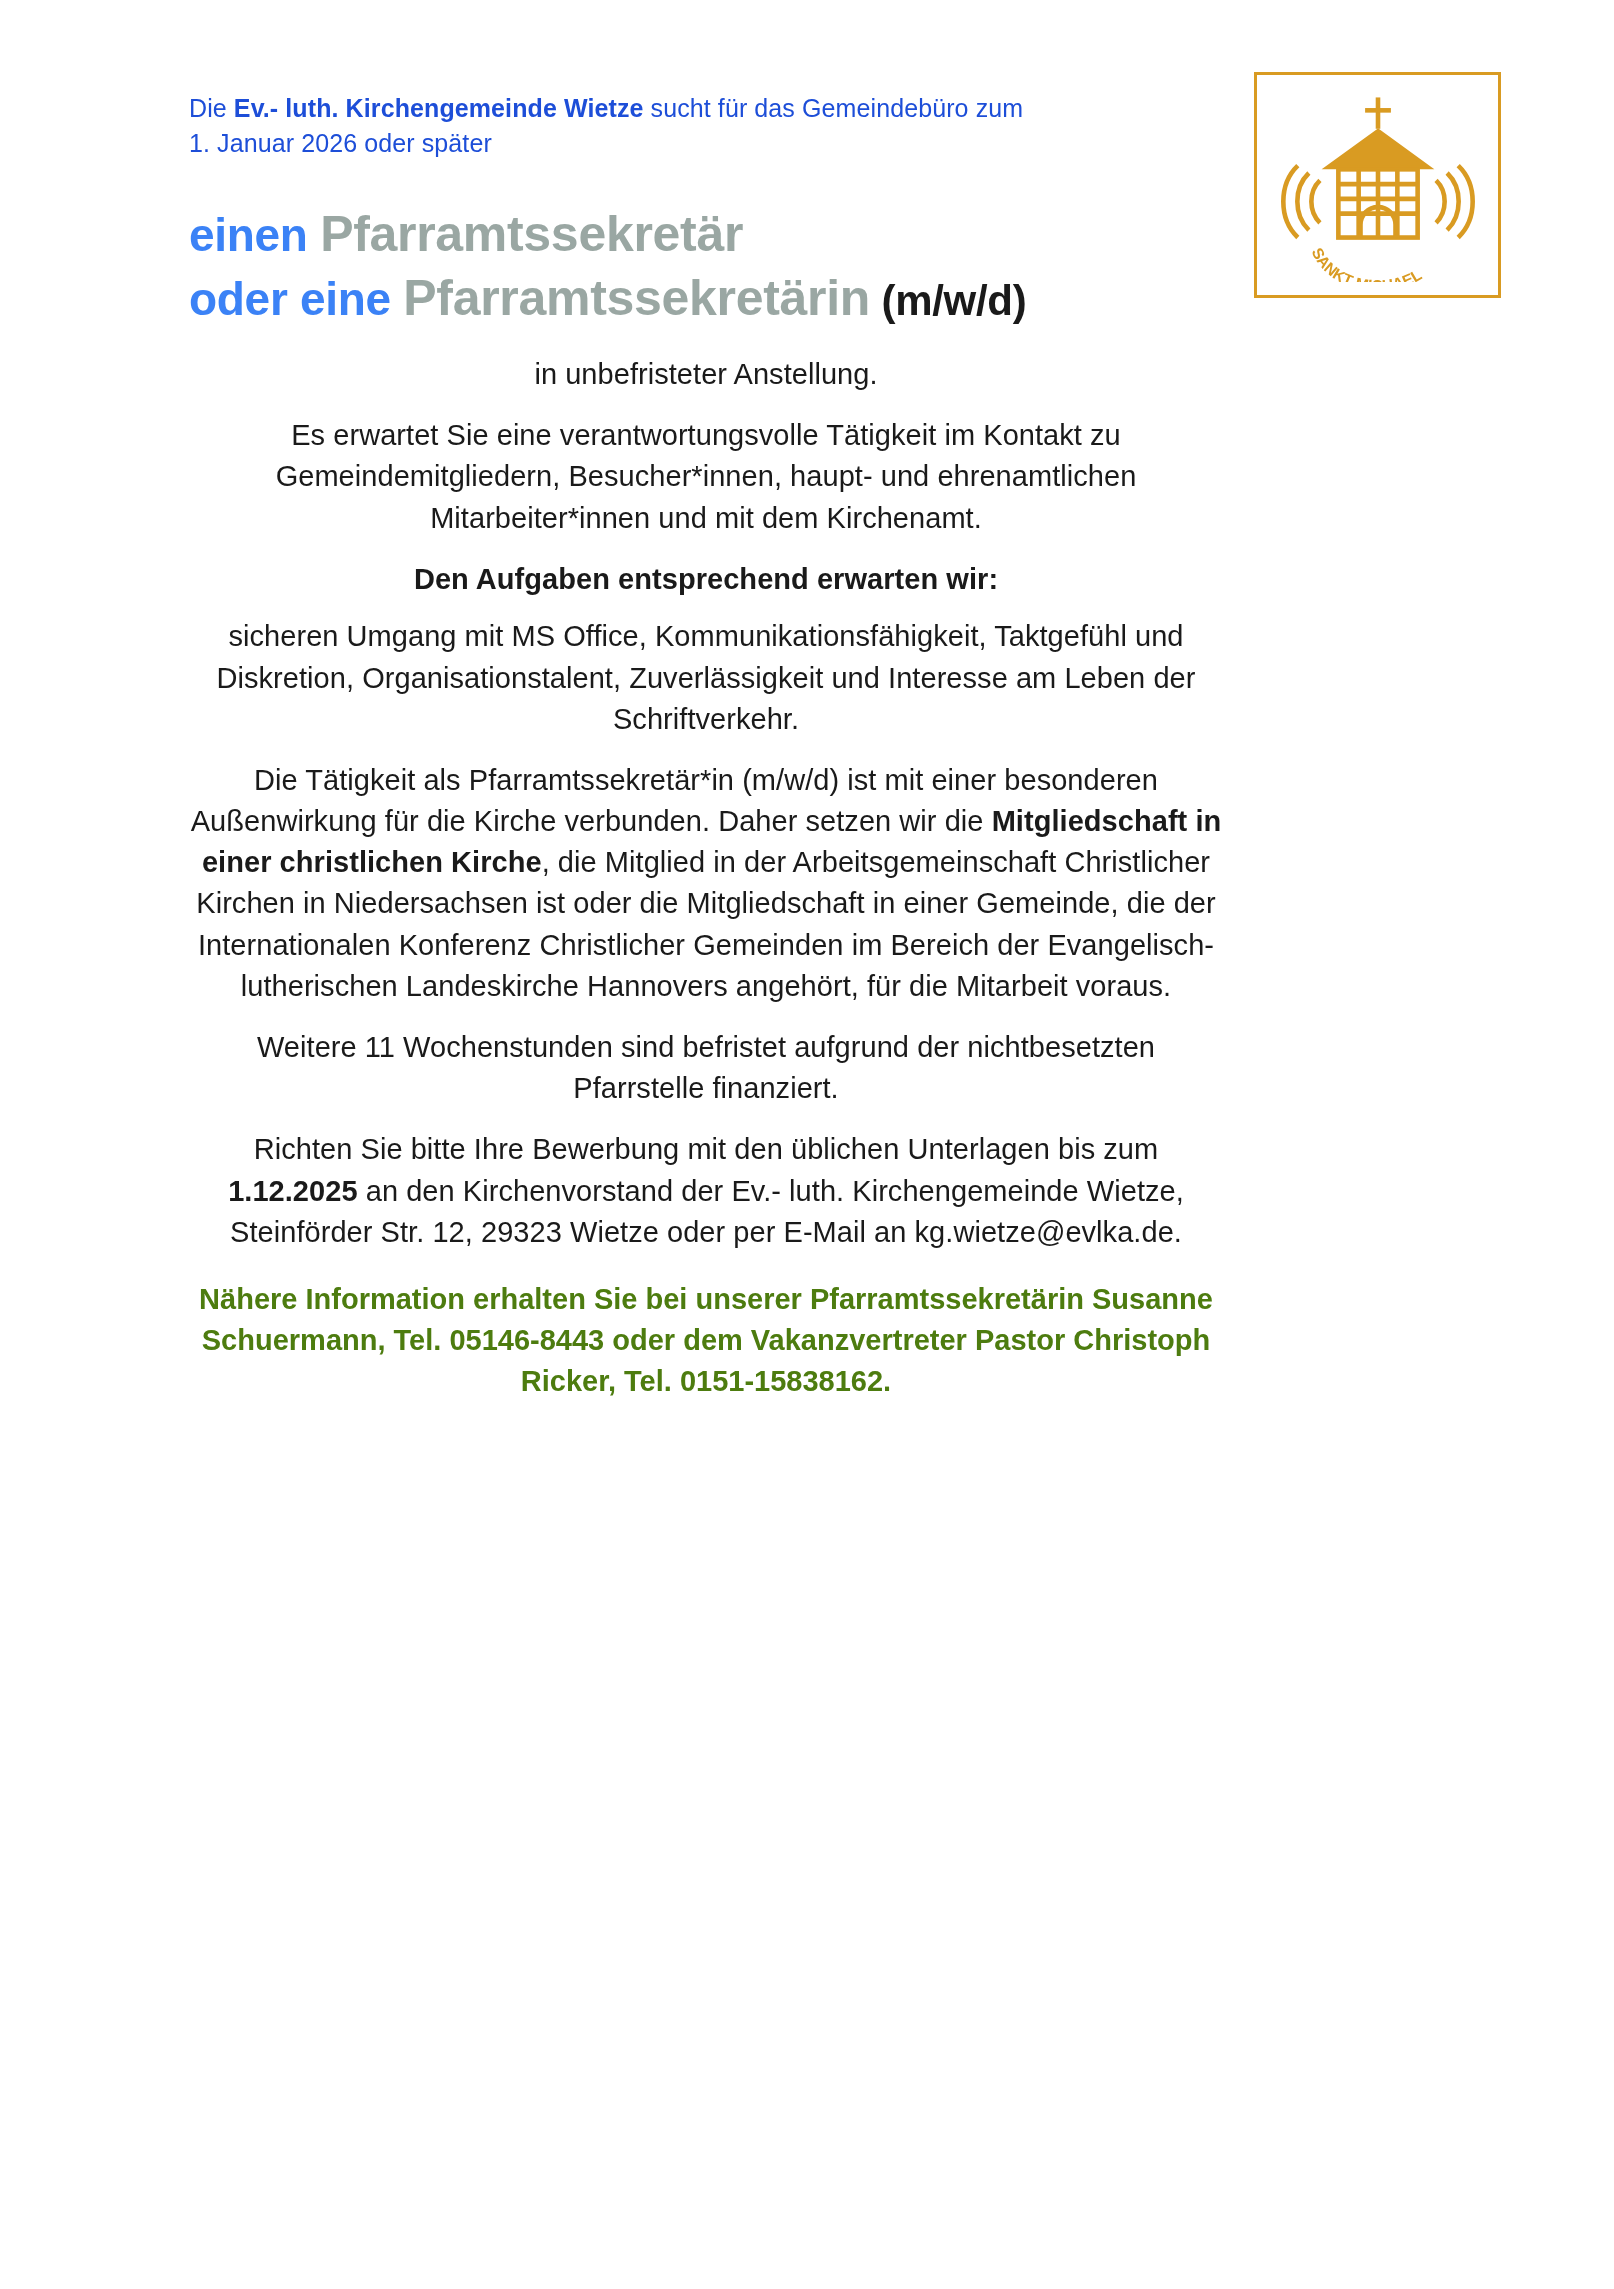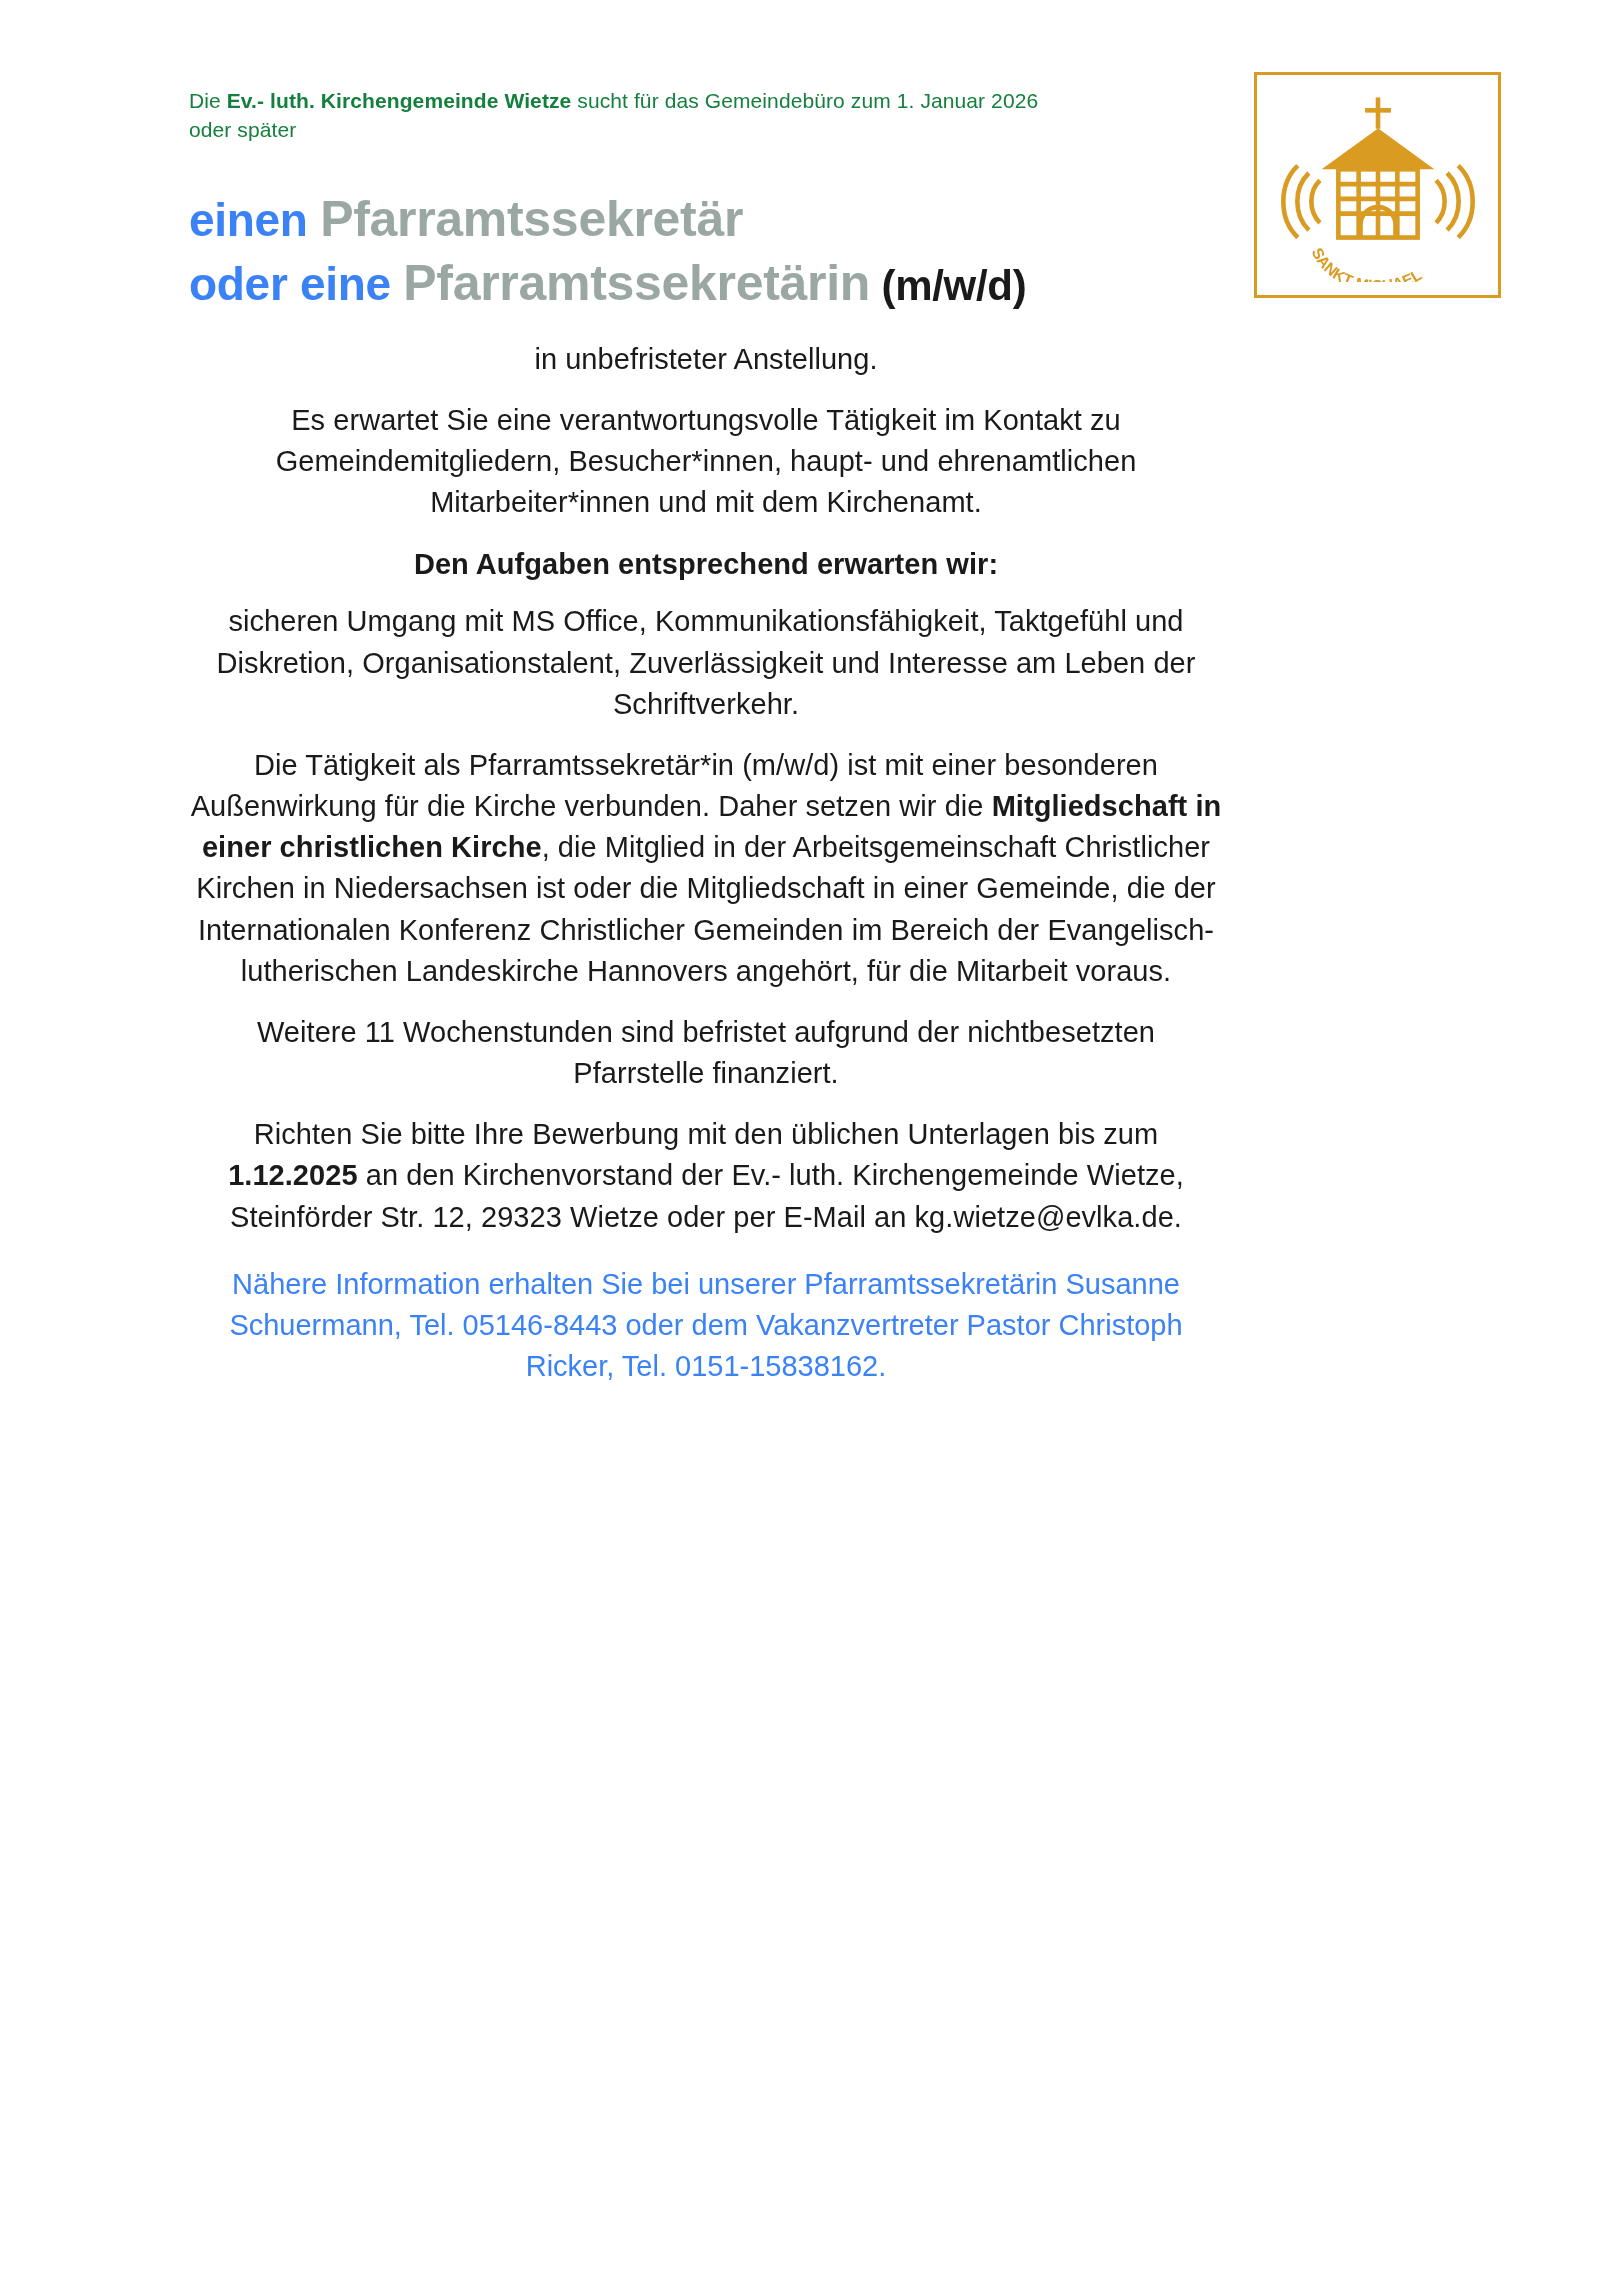--- a/index.html
+++ b/index.html
@@ -37,23 +37,23 @@
     position: absolute;
     inset: 0;
     display: flex;
     align-items: center;
     justify-content: center;
   }
   .logo-svg { display: block; }
 
   
   .intro {
-    font-size: 21px;
+    font-size: 25px;
     line-height: 1.38;
-    color: #15803d;
+    color: #1d4ed8;
     max-width: 858px;
     letter-spacing: 0.1px;
   }
   .intro b { font-weight: 700; }
 
   
   .headline {
     margin-top: 42px;
     margin-bottom: 7.4px;
   }
@@ -79,24 +79,24 @@
     line-height: 1.42;
     margin: 0 0 20px 0;
     color: #1a1a1a;
     letter-spacing: 0.05px;
   }
   .para.tight { margin-bottom: 16.6px; }
   .para b { font-weight: 700; }
   .para.bold-all { font-weight: 700; }
   .contact {
     font-size: 29px;
-    font-weight: 400;
+    font-weight: 700;
     line-height: 1.42;
     margin: 26px 0 0 0;
-    color: #3b82f6;
+    color: #4d7c0f;
     max-width: 1034px;
   }
 </style>
 </head>
 <body>
 
 <div class="page">
 
   <div class="logo-box">
     <div class="logo-inner">

